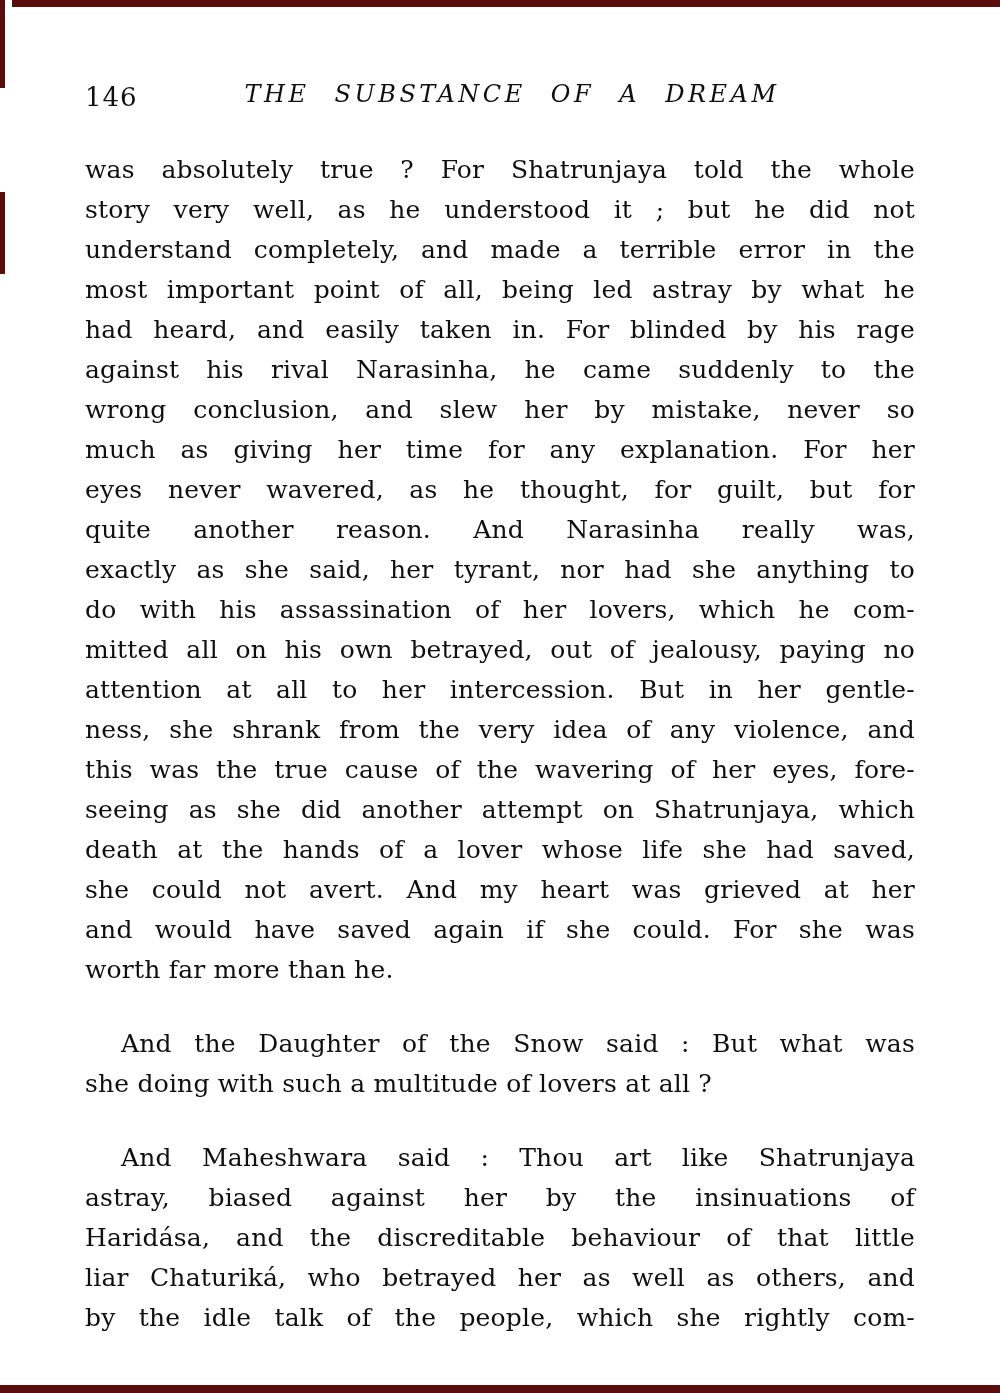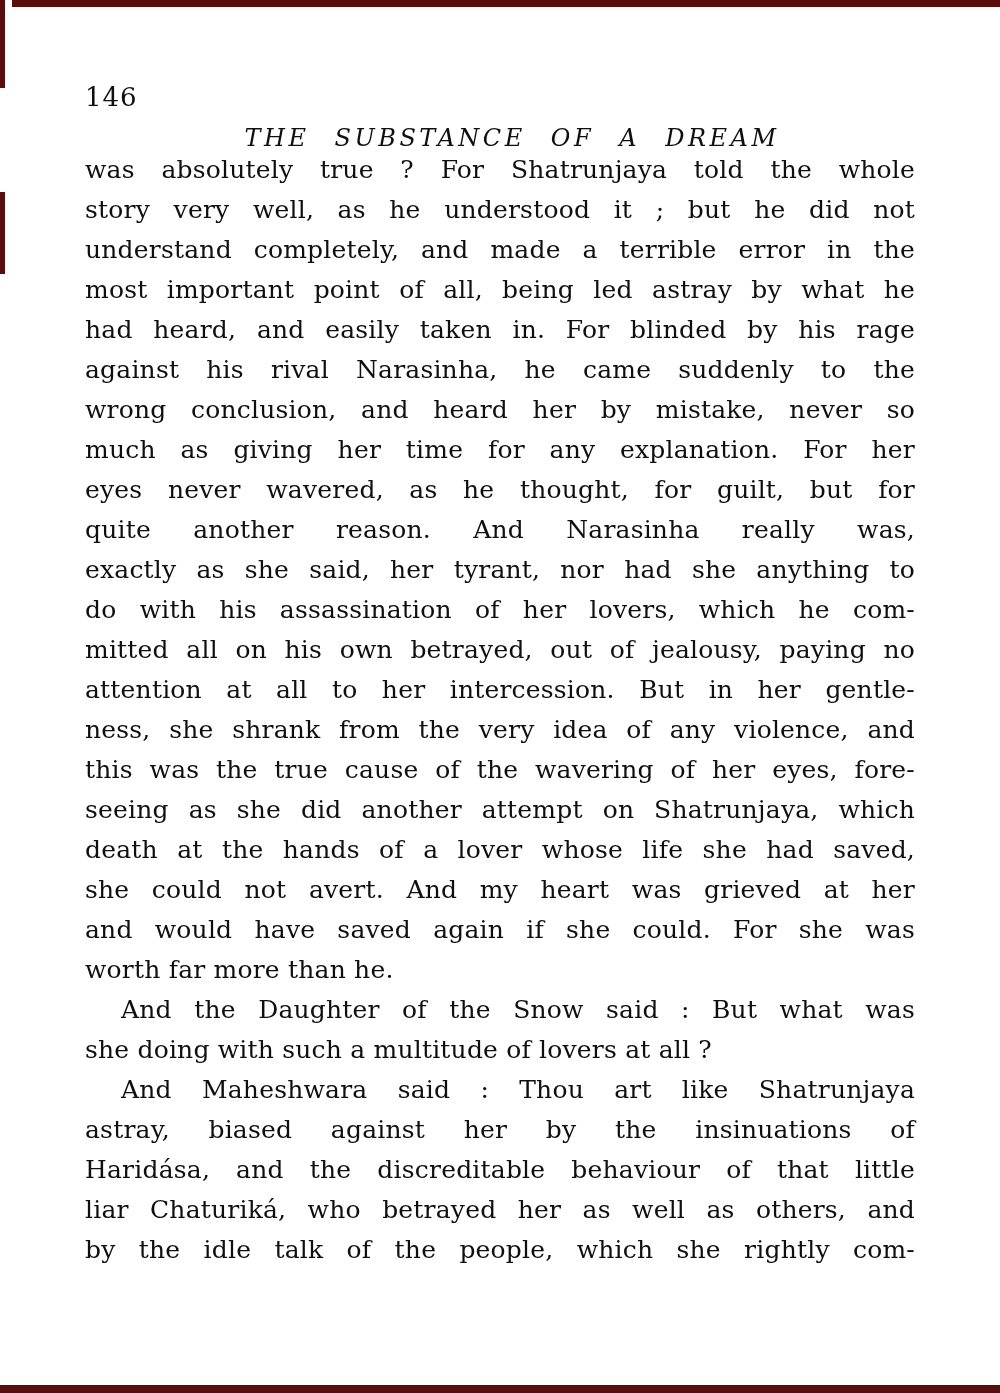--- a/index.html
+++ b/index.html
@@ -34,41 +34,40 @@
     font-size: 26px;
     letter-spacing: 1px;
   }
   .head-title {
     display: inline-block;
     font-style: italic;
     font-size: 24px;
     letter-spacing: 3.5px;
     word-spacing: 14px;
     white-space: nowrap;
-    margin-top: 44px;
   }
 
   
   .body-text {
     position: absolute;
     top: 150px;
     left: 85px;
     width: 830px;
   }
   .para { margin: 0; }
   .line {
     font-size: 25px;
     line-height: 40px;
     letter-spacing: 0.2px;
     text-align: justify;
     text-align-last: justify;
     white-space: normal;
   }
   .line.lastline { text-align-last: left; }
-  .line.indent { text-indent: 36px; }
+  .line.indent { text-indent: 36px; margin-top: 34px; }
 
   
   .edge { position: absolute; background: var(--edge, #5a0d0d); }
   .edge-top    { top: 0; left: 12px; right: 0; height: 7px; }
   .edge-bottom { bottom: 0; left: 0; right: 0; height: 8px; }
   .edge-left-a { left: 0; top: 0; width: 5px; height: 88px; }
   .edge-left-b { left: 0; top: 192px; width: 5px; height: 82px; }
   .edge-right  { right: 0; top: 845px; width: 6px; height: 520px; }
 </style>
 </head>
@@ -88,21 +87,21 @@
   </div>
 
   <div class="body-text" id="body-text">
       <div class="para">
         <div class="line">was absolutely true ?  For Shatrunjaya told the whole</div>
         <div class="line">story very well, as he understood it ; but he did not</div>
         <div class="line">understand completely, and made a terrible error in the</div>
         <div class="line">most important point of all, being led astray by what he</div>
         <div class="line">had heard, and easily taken in.  For blinded by his rage</div>
         <div class="line">against his rival Narasinha, he came suddenly to the</div>
-        <div class="line">wrong conclusion, and heard her by mistake, never so</div>
+        <div class="line">wrong conclusion, and slew her by mistake, never so</div>
         <div class="line">much as giving her time for any explanation.  For her</div>
         <div class="line">eyes never wavered, as he thought, for guilt, but for</div>
         <div class="line">quite another reason.  And Narasinha really was,</div>
         <div class="line">exactly as she said, her tyrant, nor had she anything to</div>
         <div class="line">do with his assassination of her lovers, which he com-</div>
         <div class="line">mitted all on his own betrayed, out of jealousy, paying no</div>
         <div class="line">attention at all to her intercession.  But in her gentle-</div>
         <div class="line">ness, she shrank from the very idea of any violence, and</div>
         <div class="line">this was the true cause of the wavering of her eyes, fore-</div>
         <div class="line">seeing as she did another attempt on Shatrunjaya, which</div>

